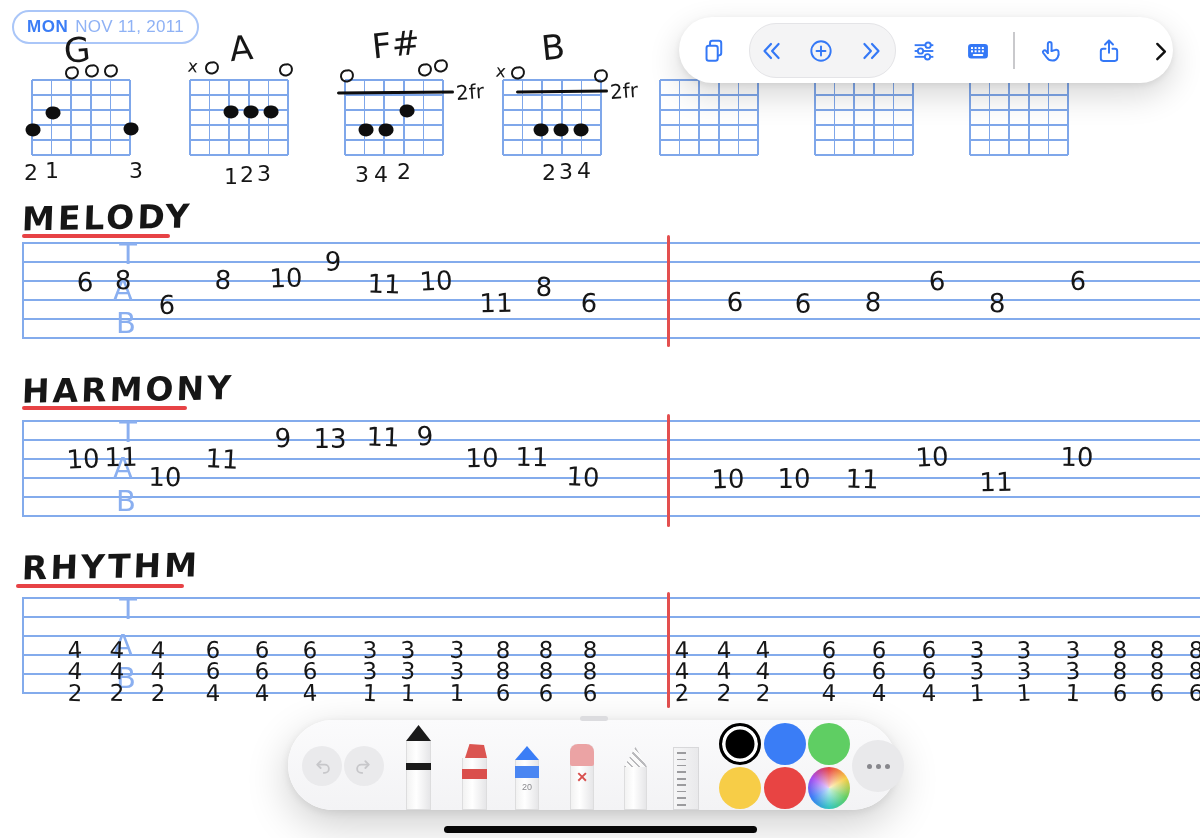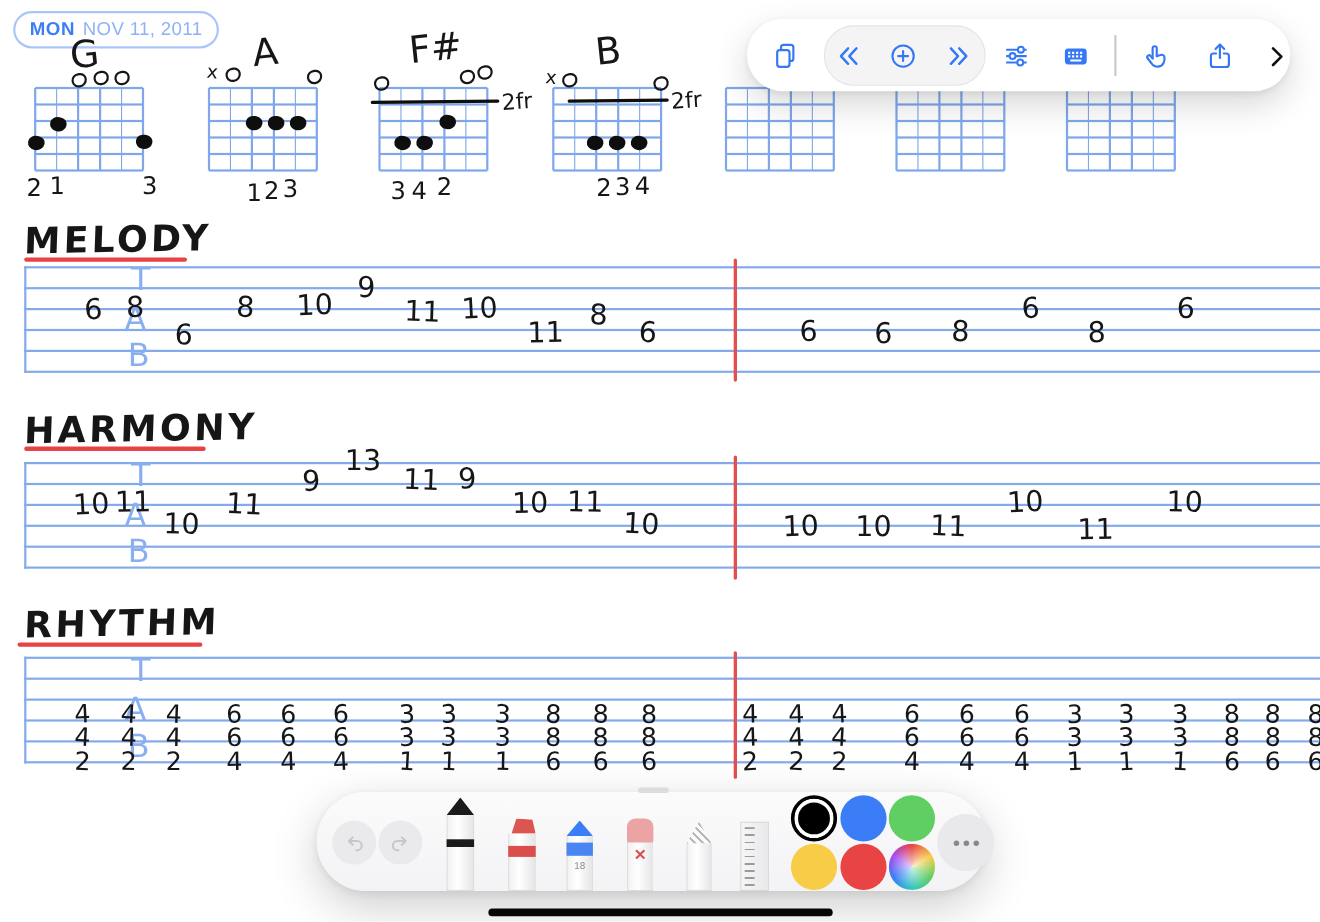--- a/index.html
+++ b/index.html
@@ -279,21 +279,21 @@
       <div class="hw note" style="left: 997px; top: 303px; transform: translate(-50%, -50%) rotate(-1deg);">8</div>
       <div class="hw note" style="left: 1078px; top: 281px; transform: translate(-50%, -50%) rotate(1deg);">6</div>
       <div class="hw hw-title" style="left: 22px; top: 370px;">HARMONY</div>
       <div class="red-underline" style="left: 22px; top: 406px; width: 165px;"></div>
       <div class="bar-line" style="left: 667px; top: 414px; height: 113px;"></div>
       <div class="hw note" style="left: 83px; top: 459px; transform: translate(-50%, -50%) rotate(-3deg);">10</div>
       <div class="hw note" style="left: 121px; top: 457px; transform: translate(-50%, -50%) rotate(-1deg);">11</div>
       <div class="hw note" style="left: 165px; top: 477px; transform: translate(-50%, -50%) rotate(1deg);">10</div>
       <div class="hw note" style="left: 222px; top: 459px; transform: translate(-50%, -50%) rotate(3deg);">11</div>
       <div class="hw note" style="left: 283px; top: 438px; transform: translate(-50%, -50%) rotate(-2deg);">9</div>
-      <div class="hw note" style="left: 330px; top: 419px; transform: translate(-50%, -50%) rotate(0deg);">13</div>
+      <div class="hw note" style="left: 330px; top: 439px; transform: translate(-50%, -50%) rotate(0deg);">13</div>
       <div class="hw note" style="left: 383px; top: 437px; transform: translate(-50%, -50%) rotate(2deg);">11</div>
       <div class="hw note" style="left: 425px; top: 436px; transform: translate(-50%, -50%) rotate(-3deg);">9</div>
       <div class="hw note" style="left: 482px; top: 458px; transform: translate(-50%, -50%) rotate(-1deg);">10</div>
       <div class="hw note" style="left: 532px; top: 457px; transform: translate(-50%, -50%) rotate(1deg);">11</div>
       <div class="hw note" style="left: 583px; top: 477px; transform: translate(-50%, -50%) rotate(3deg);">10</div>
       <div class="hw note" style="left: 728px; top: 479px; transform: translate(-50%, -50%) rotate(-2deg);">10</div>
       <div class="hw note" style="left: 794px; top: 479px; transform: translate(-50%, -50%) rotate(0deg);">10</div>
       <div class="hw note" style="left: 862px; top: 479px; transform: translate(-50%, -50%) rotate(2deg);">11</div>
       <div class="hw note" style="left: 932px; top: 457px; transform: translate(-50%, -50%) rotate(-3deg);">10</div>
       <div class="hw note" style="left: 996px; top: 482px; transform: translate(-50%, -50%) rotate(-1deg);">11</div>
@@ -472,21 +472,21 @@
     <div class="tool" style="left:174px;top:24px;width:25px;height:66px;">
       <div class="tip" style="top:0;height:14px;background:#db5551;clip-path:polygon(30% 0,88% 8%,100% 100%,12% 100%);"></div>
       <div class="body" style="top:14px;height:52px;"></div>
       <div class="band" style="top:25px;height:10px;background:#da4f4c;"></div>
     </div>
 
     <div class="tool" style="left:227px;top:26px;width:24px;height:64px;">
       <div class="tip" style="top:0;height:14px;background:#3a7df6;"></div>
       <div class="body" style="top:14px;height:50px;"></div>
       <div class="band" style="top:20px;height:12px;background:#4a86f2;"></div>
-      <div class="pencil-size" style="top:36px;">18</div>
+      <div class="pencil-size" style="top:36px;">20</div>
     </div>
 
     <div class="tool" style="left:282px;top:24px;width:24px;height:66px;">
       <div class="body" style="top:0;height:66px;border-radius:7px 7px 0 0;"></div>
       <div class="eraser-cap" style="top:0;height:22px;"></div>
       <div class="eraser-x" style="top:25px;">✕</div>
     </div>
 
     <div class="tool" style="left:336px;top:27px;width:23px;height:63px;">
       <div class="shader-tip" style="top:0;height:20px;"></div>

